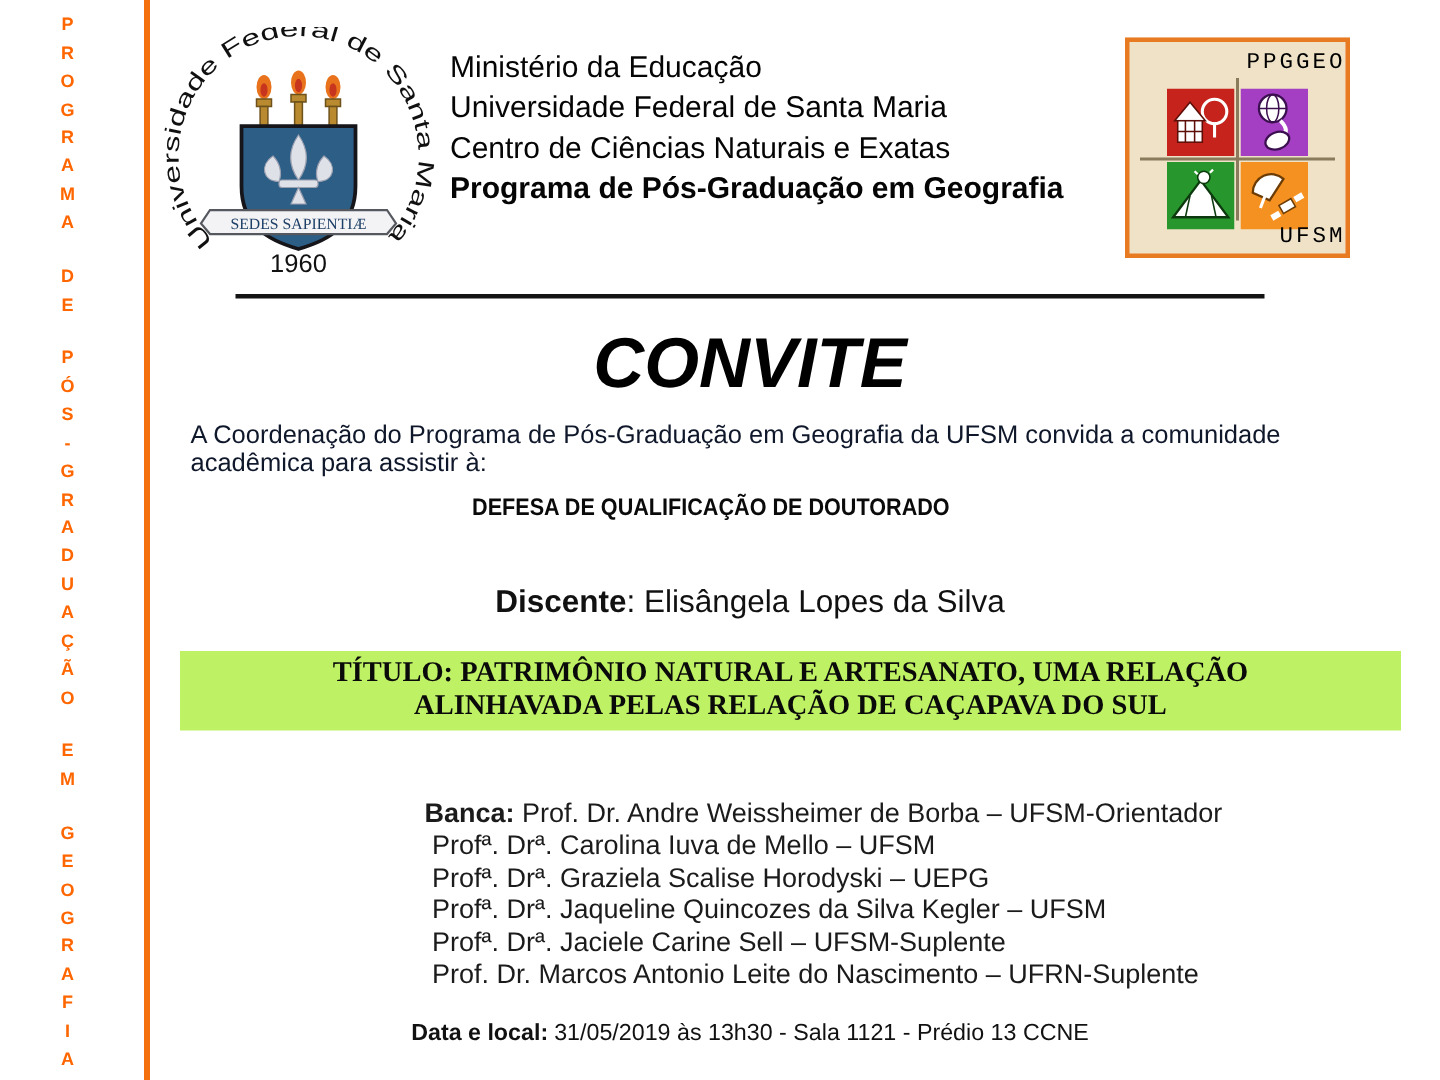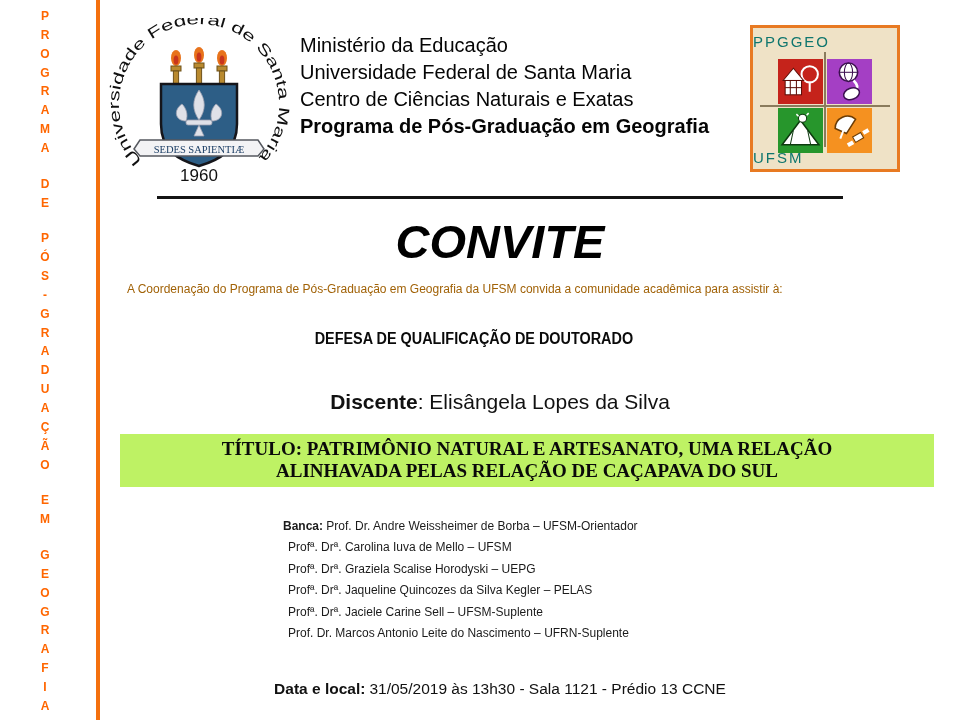--- a/index.html
+++ b/index.html
@@ -14,48 +14,48 @@
   .v-line{position:absolute;left:96px;top:0;width:4px;height:720px;background:#F4700E;}
 
   
   .seal{position:absolute;left:104px;top:18px;}
   .header-text{position:absolute;left:300px;top:32px;font-size:20px;line-height:27px;color:#050505;}
   .header-text .bold{font-weight:bold;}
 
   
   .ppggeo{position:absolute;left:750px;top:25px;width:150px;height:147px;
           background:#EFE2C6;border:3px solid #E87A22;box-sizing:border-box;}
-  .ppggeo-title,.ppggeo-footer{position:absolute;left:0;width:100%;text-align:left;
-          font-family:Liberation Sans, sans-serif;font-size:15px;letter-spacing:2px;color:#0f766e;}
+  .ppggeo-title,.ppggeo-footer{position:absolute;left:0;width:100%;text-align:right;
+          font-family:Liberation Mono, monospace;font-size:15px;letter-spacing:2px;color:#000000;}
   .ppggeo-title{top:5px;}
   .ppggeo-footer{bottom:3px;margin-top:32px;}
   .cross-h{position:absolute;left:7px;right:7px;top:77px;height:2px;background:#8A7B5C;}
   .cross-v{position:absolute;left:71px;top:24px;bottom:22px;width:2px;background:#8A7B5C;}
   .quads{position:absolute;left:25px;top:31px;width:94px;height:94px;display:grid;
          grid-template-columns:45px 45px;grid-template-rows:45px 45px;gap:4px;}
   .quad{width:45px;height:45px;}
 
   
   .divider{position:absolute;left:157px;top:196px;width:686px;height:3px;background:#141414;}
 
   
   .title{position:absolute;left:100px;top:214px;width:800px;text-align:center;
          font-size:47px;font-weight:bold;color:#000;font-style:italic;}
-  .intro{position:absolute;left:127px;top:280px;width:808px;font-size:12px;line-height:19px;color:#a16207;}
+  .intro{position:absolute;left:127px;top:280px;width:808px;font-size:17px;line-height:19px;color:#0f172a;}
   .event{position:absolute;left:100px;top:330px;width:748px;text-align:center;}
   .event-text{display:inline-block;transform:scaleX(0.9);font-size:16px;font-weight:bold;color:#0a0a0a;}
   .discente{position:absolute;left:100px;top:390px;width:800px;text-align:center;font-size:21px;color:#111;}
   .discente .lbl{font-weight:bold;}
 
   .band{position:absolute;left:120px;top:434px;width:814px;background:#bef264;
         text-align:center;padding:4px 0 5px 0;}
   .band div{font-family:"Liberation Serif",serif;font-weight:bold;font-size:19px;
         line-height:22px;color:#0a0a0a;}
 
-  .banca{position:absolute;left:283px;top:516px;font-size:12px;line-height:21.4px;color:#1b1b1b;}
+  .banca{position:absolute;left:283px;top:532px;font-size:18px;line-height:21.4px;color:#1b1b1b;}
   .banca .lbl{font-weight:bold;}
   .banca-line{padding-left:5px;}
 
   .footer-line{position:absolute;left:100px;top:680px;width:800px;text-align:center;
         font-size:15.5px;color:#111;}
   .footer-line .lbl{font-weight:bold;margin-right:4px;}
 </style>
 </head>
 <body>
 
@@ -216,20 +216,20 @@
 
   <div class="band">
     <div>TÍTULO: PATRIMÔNIO NATURAL E ARTESANATO, UMA RELAÇÃO</div>
     <div>ALINHAVADA PELAS RELAÇÃO DE CAÇAPAVA DO SUL</div>
   </div>
 
   <div class="banca">
     <div><span class="lbl">Banca:</span> <span>Prof. Dr. Andre Weissheimer de Borba – UFSM-Orientador</span></div>
       <div class="banca-line">Profª. Drª. Carolina Iuva de Mello – UFSM</div>
       <div class="banca-line">Profª. Drª. Graziela Scalise Horodyski – UEPG</div>
-      <div class="banca-line">Profª. Drª. Jaqueline Quincozes da Silva Kegler – PELAS</div>
+      <div class="banca-line">Profª. Drª. Jaqueline Quincozes da Silva Kegler – UFSM</div>
       <div class="banca-line">Profª. Drª. Jaciele Carine Sell – UFSM-Suplente</div>
       <div class="banca-line">Prof. Dr. Marcos Antonio Leite do Nascimento – UFRN-Suplente</div>
     </div>
 
   <div class="footer-line"><span class="lbl">Data e local:</span><span>31/05/2019 às 13h30 - Sala 1121 - Prédio 13 CCNE</span></div>
 
 </div>
 
 </body></html>

